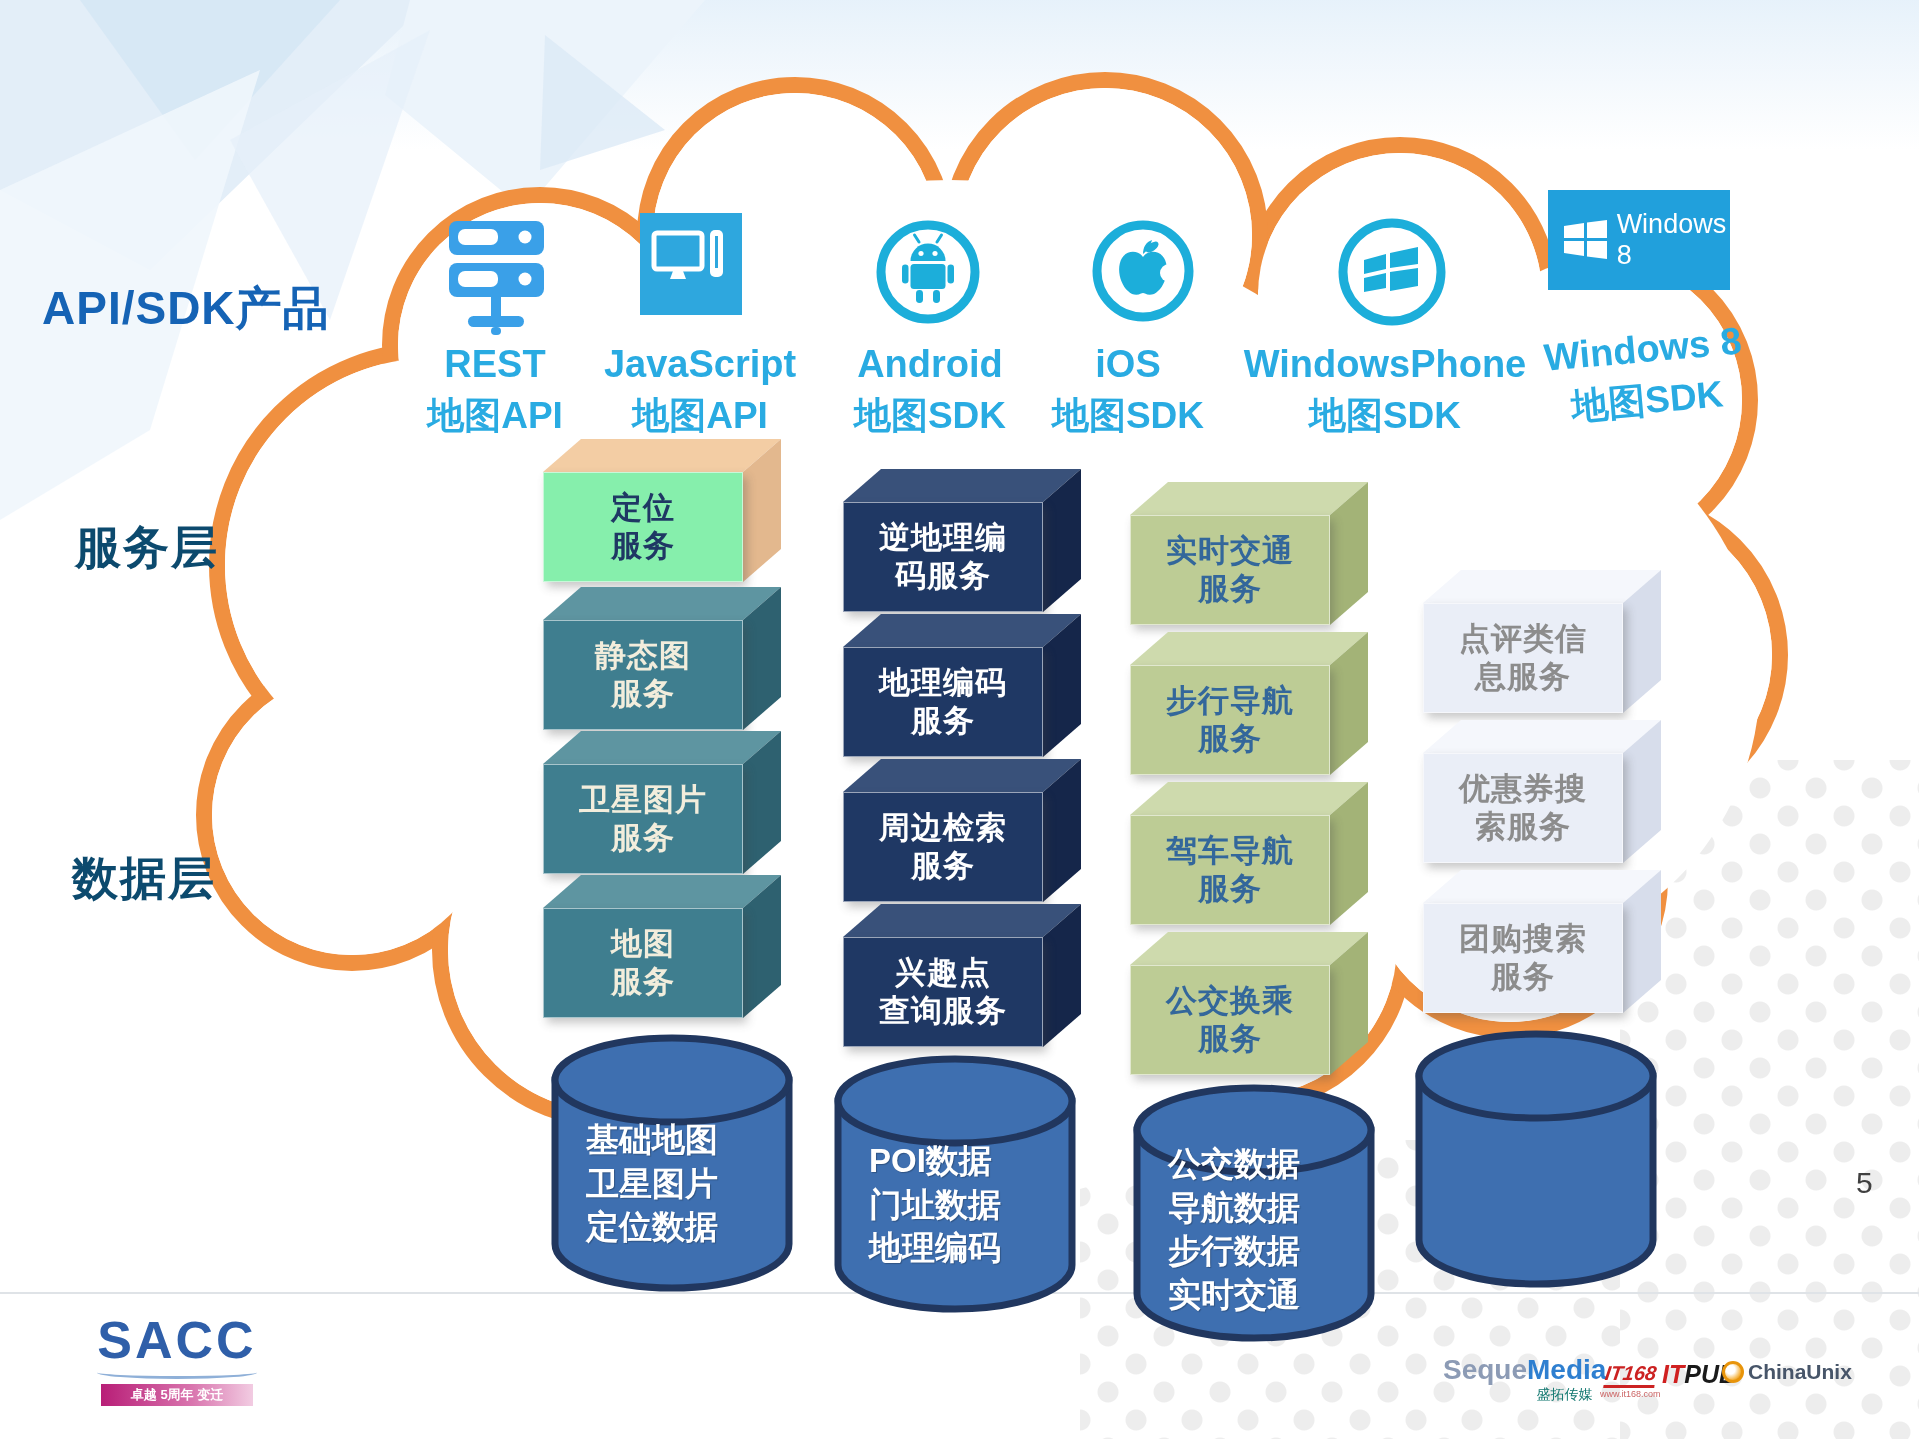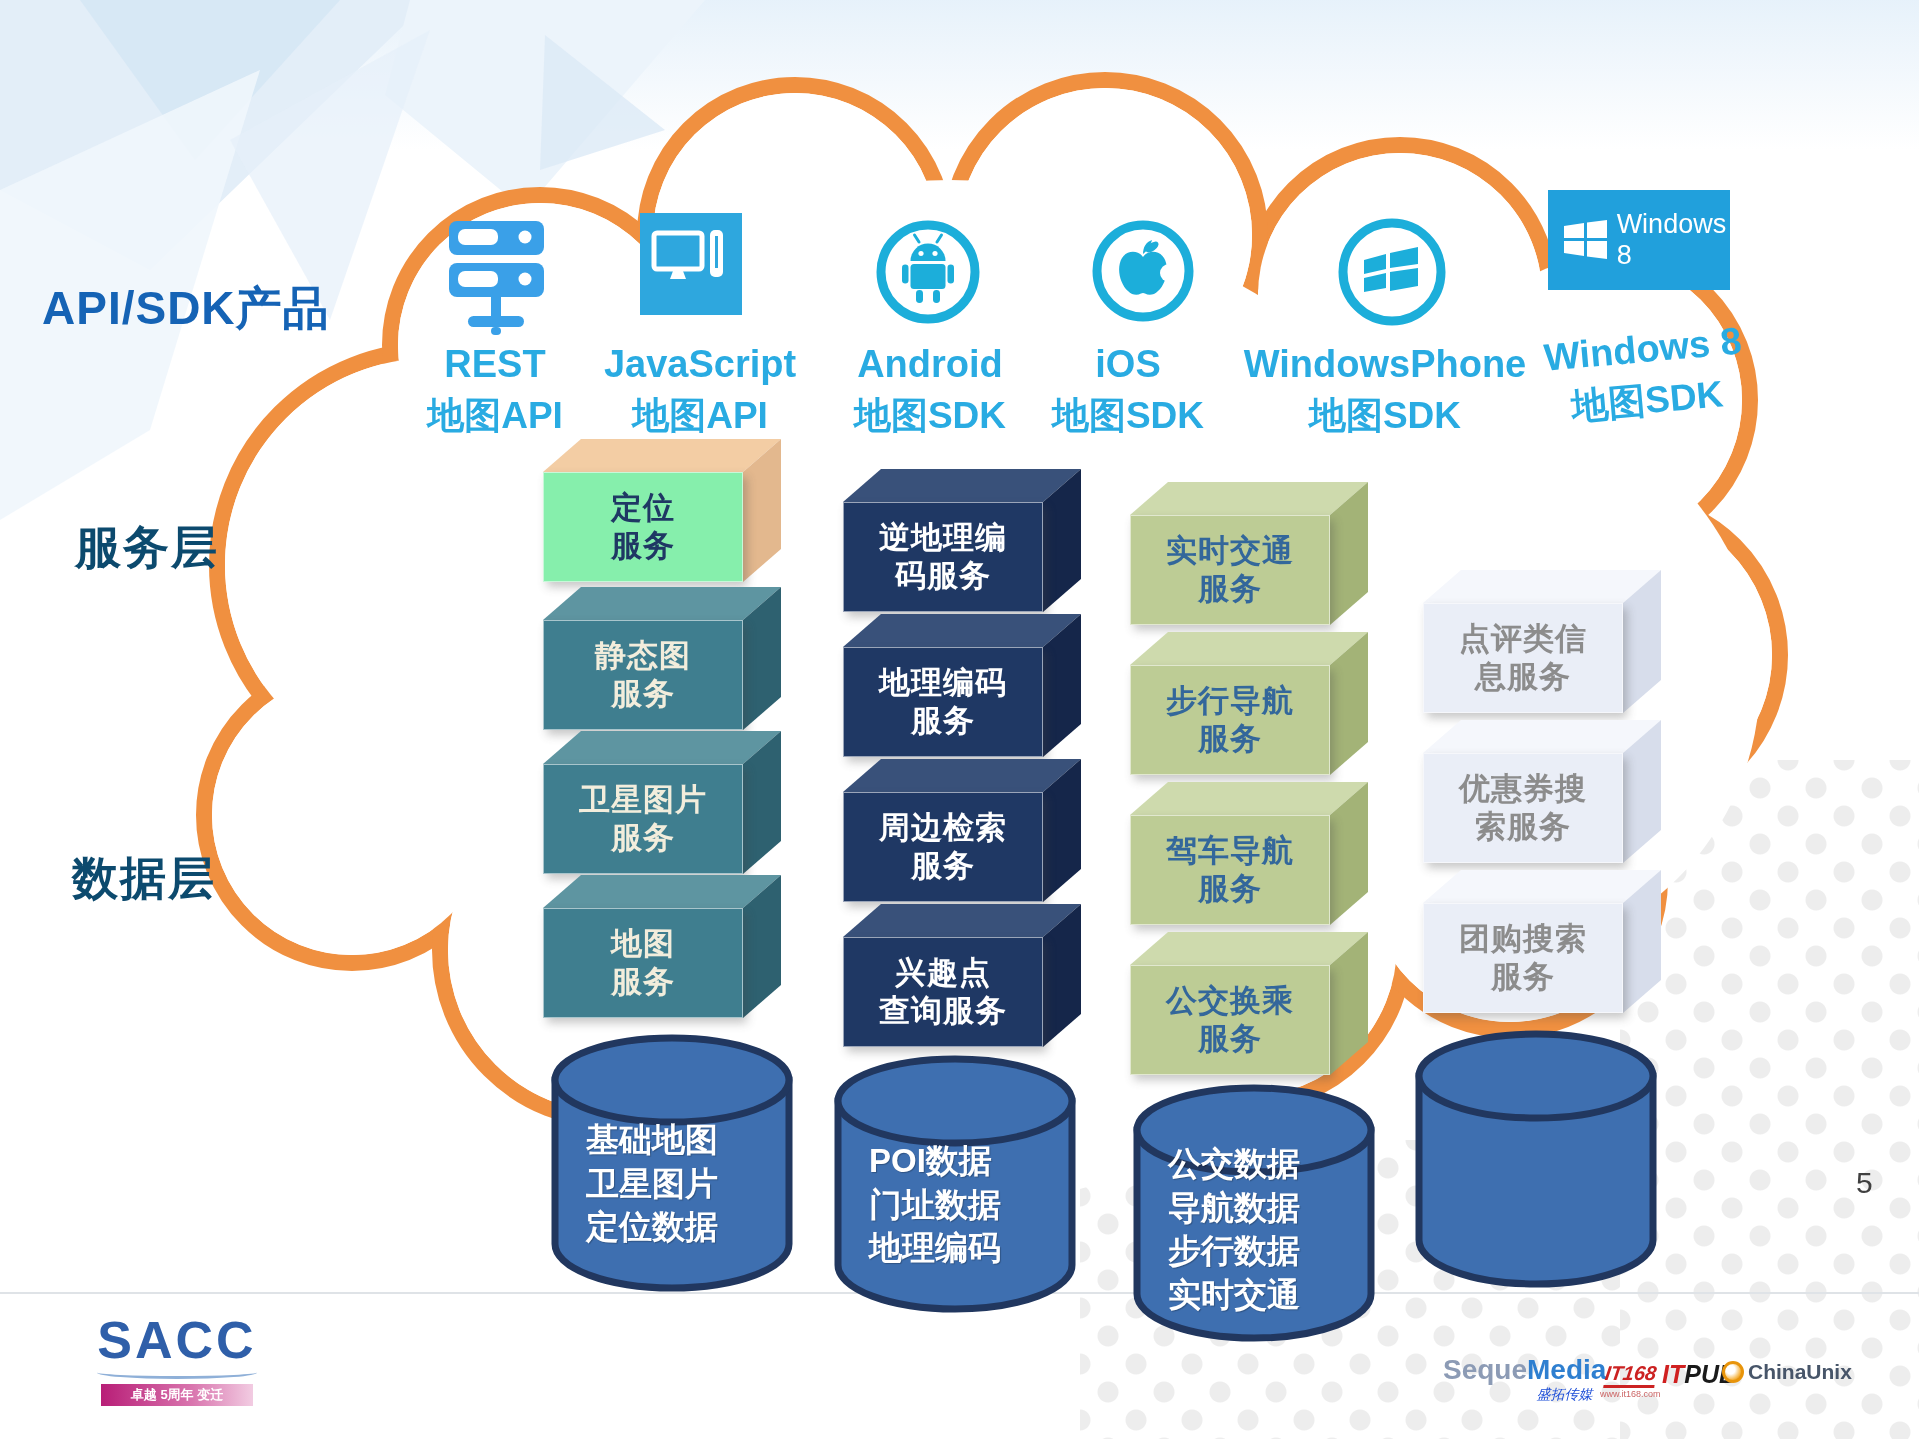--- a/index.html
+++ b/index.html
@@ -73,21 +73,21 @@
   .sacc-banner{margin:5px auto 0;width:152px;height:22px;line-height:22px;font-size:13px;font-weight:bold;color:#fff;
     background:linear-gradient(90deg,#B81E77,#Dućas 0%,#D975AE 60%,#F2CCE2);}
   .conf{left:282px;top:24px;}
   .conf-title{font-size:31px;font-weight:bold;color:#2E5FA9;letter-spacing:1px;line-height:1.0;}
   .conf-sub{font-size:15.5px;color:#9FA8B2;letter-spacing:.5px;margin-top:3px;}
   .conf-line{width:290px;border-top:3px solid #2E5FA9;margin:6px 0 5px;}
   .conf-theme{font-size:21px;font-weight:bold;color:#2E5FA9;letter-spacing:1px;}
   .sponsor{z-index:2;}
   .sq1{color:#8C9BB5;} .sq2{color:#2E7FD0;}
   .seque{left:1443px;top:1356px;font-size:28px;font-weight:bold;line-height:1;}
-  .seque-sub{font-size:14px;color:#1d4ed8;font-weight:normal;text-align:right;margin-top:3px;padding-right:14px;font-style:italic;}
+  .seque-sub{font-size:14px;color:#0f766e;font-weight:normal;text-align:right;margin-top:3px;padding-right:14px;}
   .it168{left:1600px;top:1362px;text-align:center;}
   .it168-name{font-style:italic;font-weight:900;font-size:20px;color:#CC2222;border-bottom:3px solid #CC2222;transform:skewX(-8deg);display:inline-block;}
   .it168-sub{font-size:9px;color:#C66;margin-top:1px;}
   .itpub{left:1662px;top:1360px;font-style:italic;font-weight:900;font-size:25px;}
   .itpub .p1{color:#D02020;} .itpub .p2{color:#1A1A1A;}
   .cux{left:1722px;top:1360px;display:flex;align-items:center;gap:4px;}
   .cux-icon{width:22px;height:22px;border-radius:50%;border:3px solid #E8940A;box-sizing:border-box;
     background:radial-gradient(circle at 35% 35%,#fff 30%,#F5B23C 70%,#B66A06);}
   .cux-name{font-size:21px;font-weight:bold;color:#475569;}
 </style>

